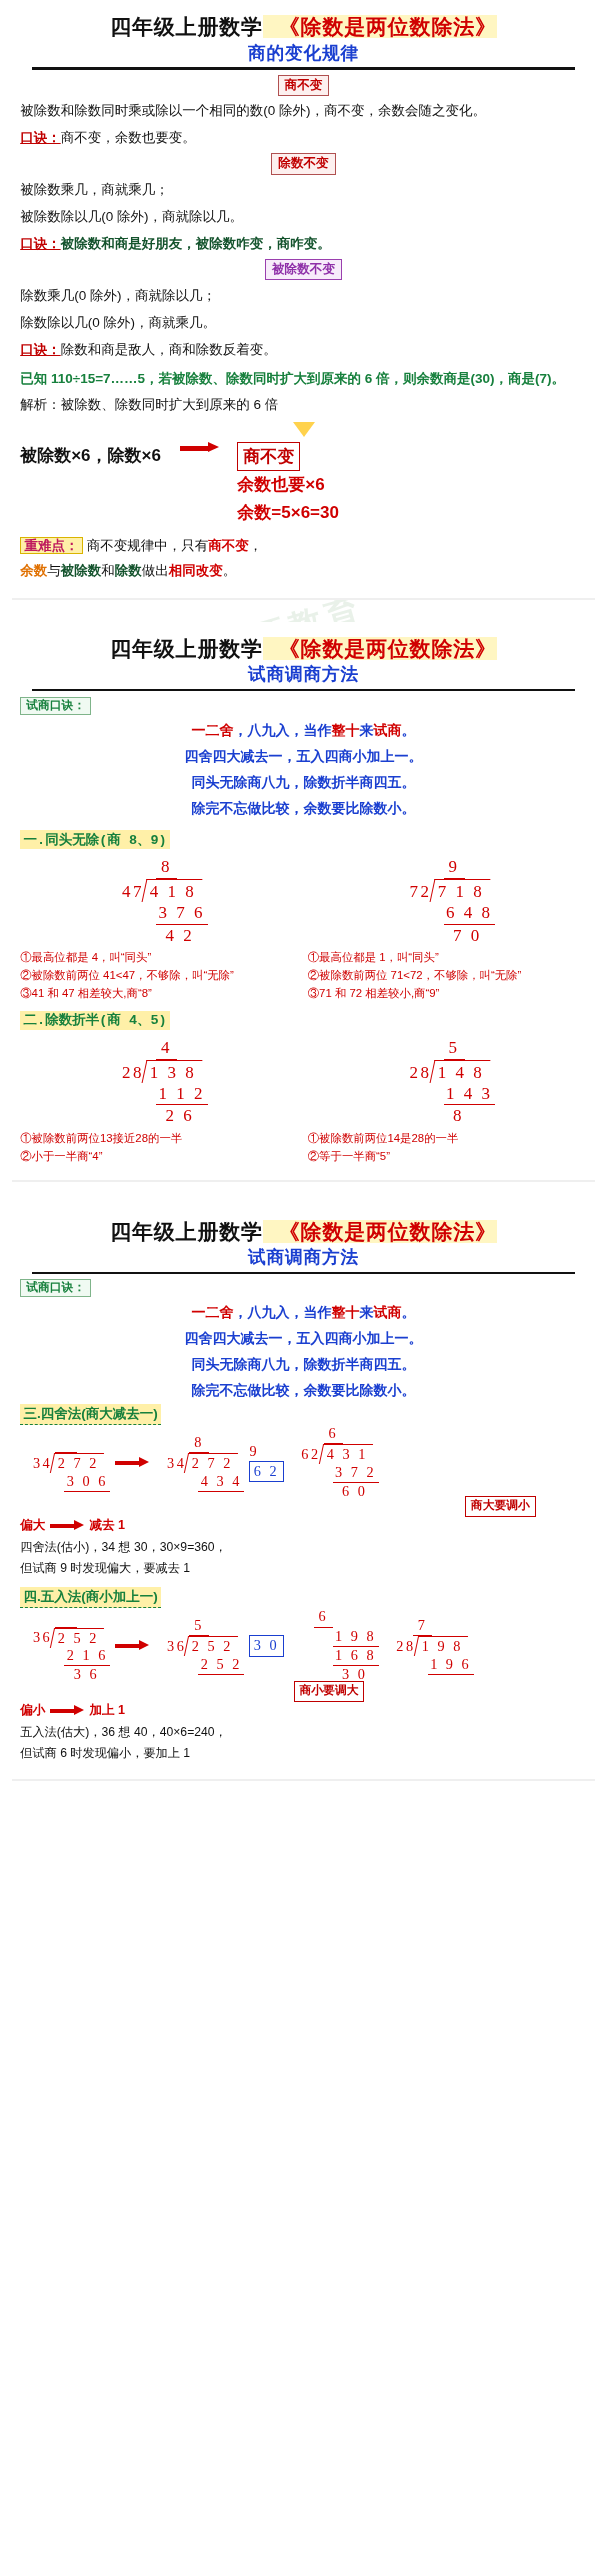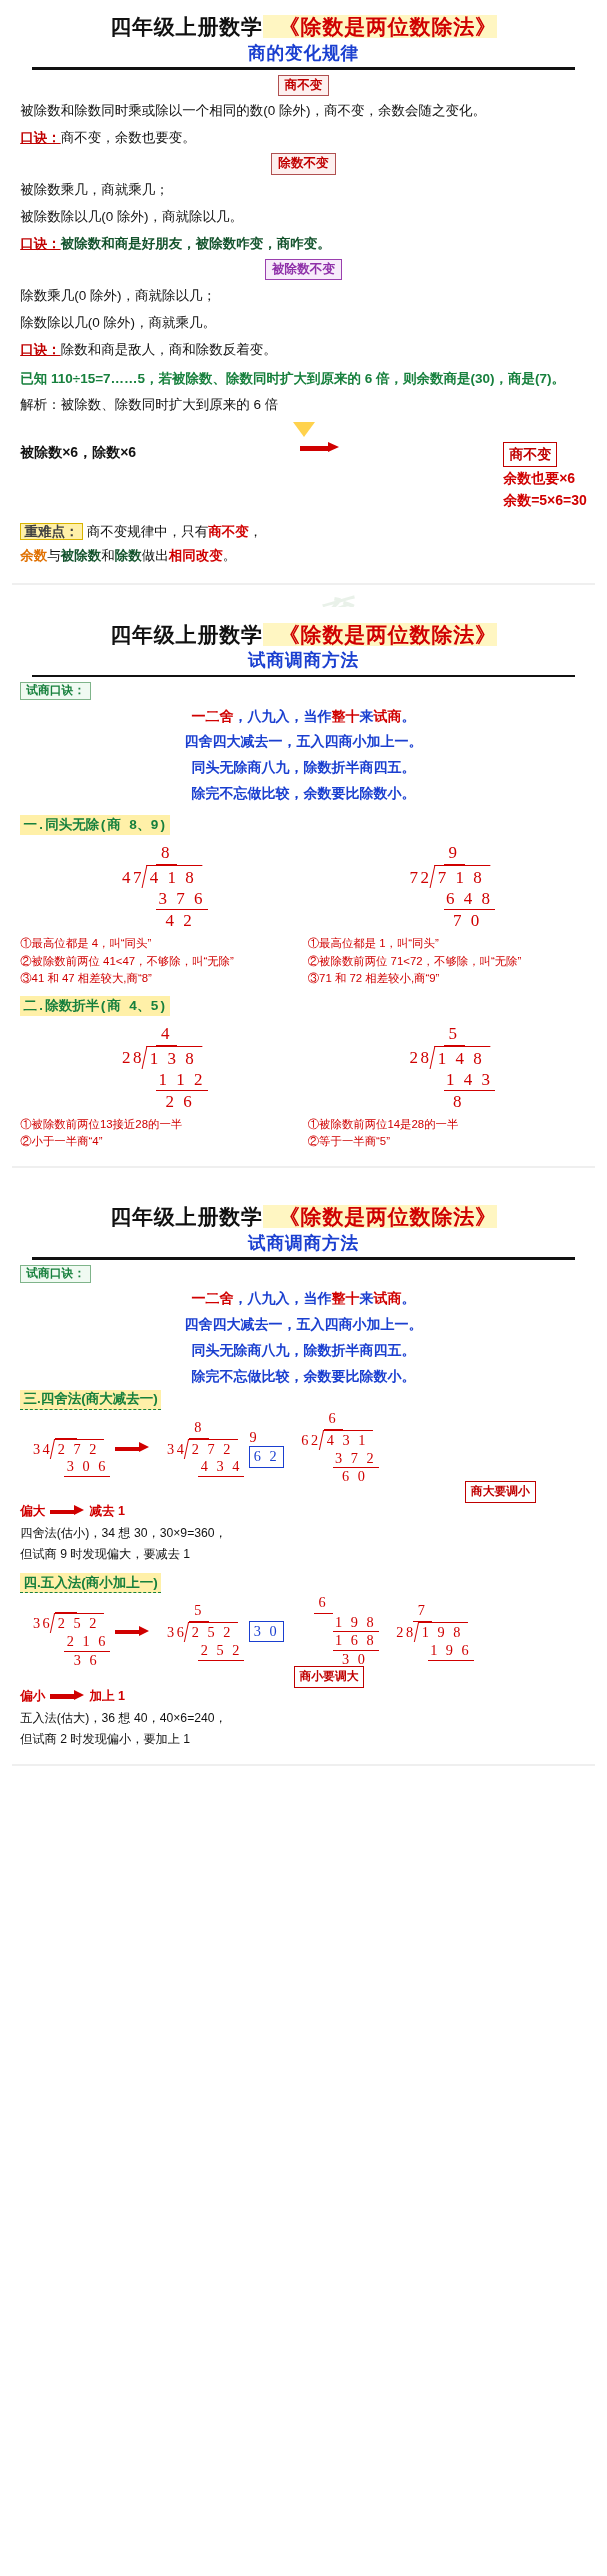--- a/index.html
+++ b/index.html
@@ -95,23 +95,23 @@
     width: 0; height: 0;
     margin: 5px auto;
     border-left: 11px solid transparent;
     border-right: 11px solid transparent;
     border-top: 15px solid #ffd24d;
   }
   .arrow-down-wrap { text-align: center; }
   .flow {
     display: flex;
     align-items: flex-start;
-    justify-content: space-between;
+    justify-content: flex-start;
     gap: 17px;
-    font-size: 14px;
+    font-size: 17px;
     margin-top: 1.7px;
   }
   .flow-left { padding-top: 1.7px; font-weight: bold; }
   .arrow-right {
     display: inline-block;
     position: relative;
     width: 39px;
     height: 11.8px;
     margin: 0 1.7px;
   }
@@ -138,21 +138,21 @@
     color: #c00000;
     font-weight: bold;
   }
   .keydiff {
     margin-top: 8.4px;
     font-size: 13.5px;
     line-height: 1.8;
   }
   .kd-tag {
     background: #fff0a8;
-    color: #404040;
+    color: #be185d;
     font-weight: bold;
     border: 0.8px solid #d9b400;
     padding: 0 3.4px;
   }
   .kou-list {
     text-align: center;
     color: #1a3fd0;
     font-weight: bold;
     font-size: 14px;
     line-height: 1.85;
@@ -555,18 +555,18 @@
     </div>
 
     <div class="work-row">
       <span class="pian">偏小</span>
       <span class="mini-arrow"></span>
       <span class="pian">加上 1</span>
     </div>
 
     <div class="foot-note">
       <div>五入法(估大)，36 想 40，40×6=240，</div>
-      <div>但试商 2 时发现偏小，要加上 1</div>
+      <div>但试商 6 时发现偏小，要加上 1</div>
     </div>
   </div>
 
 </div>
 
 
 </body></html>

